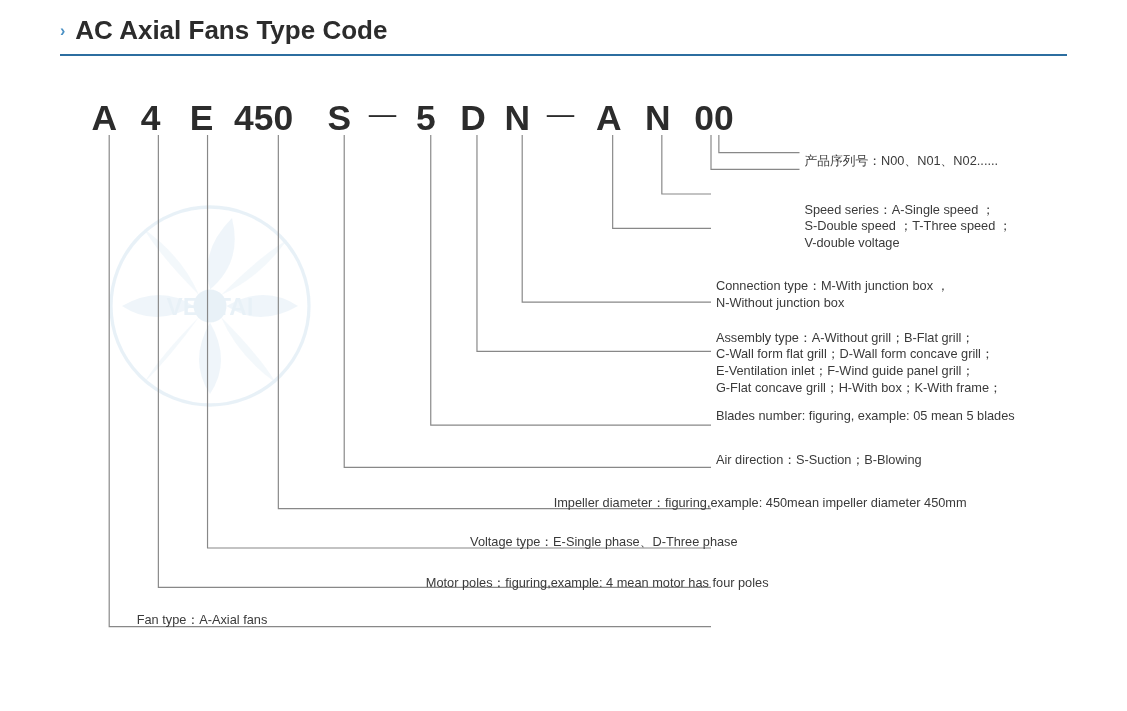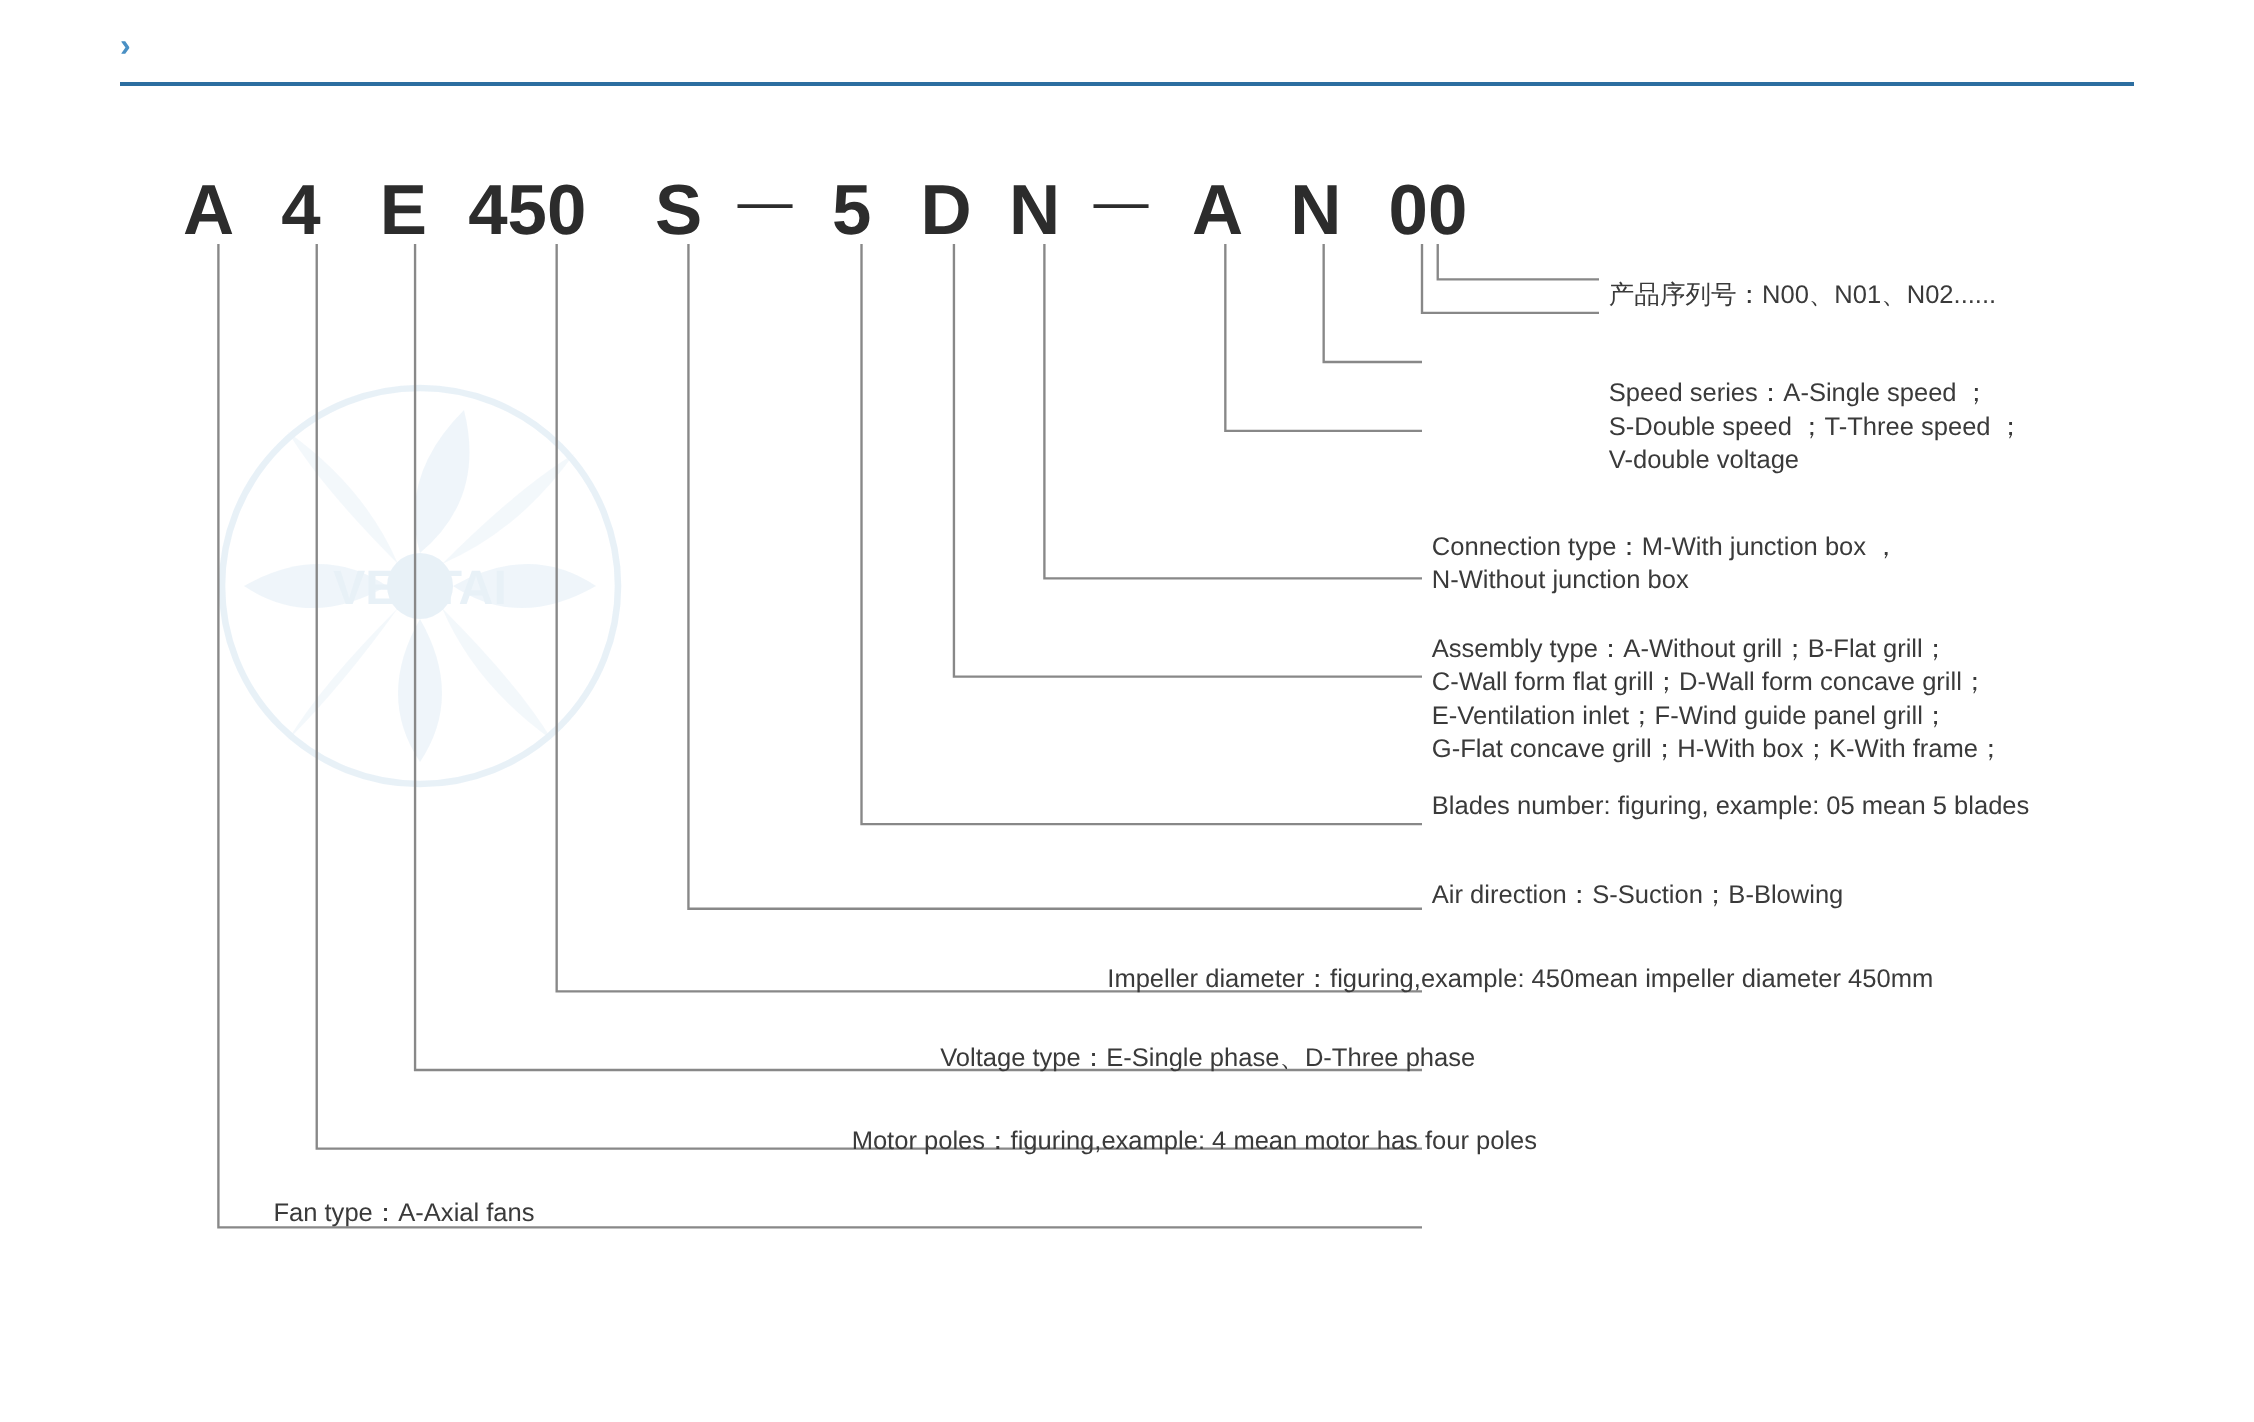--- a/index.html
+++ b/index.html
@@ -71,20 +71,21 @@
       height: 100%;
     }
   </style>
 </head>
 <body>
 
 <div class="page-container">
 
   <div class="title-section">
     <span class="title-chevron">›</span>
+    <span class="page-title">AC Axial Fans Type Code</span>
   </div>
 
   <div class="divider"></div>
 
   <div class="diagram-area">
 
     <div class="watermark">
       <svg viewBox="0 0 200 200" xmlns="http://www.w3.org/2000/svg">
 
         <circle cx="100" cy="100" r="90" fill="none" stroke="#4a90c4" stroke-width="3"></circle>

